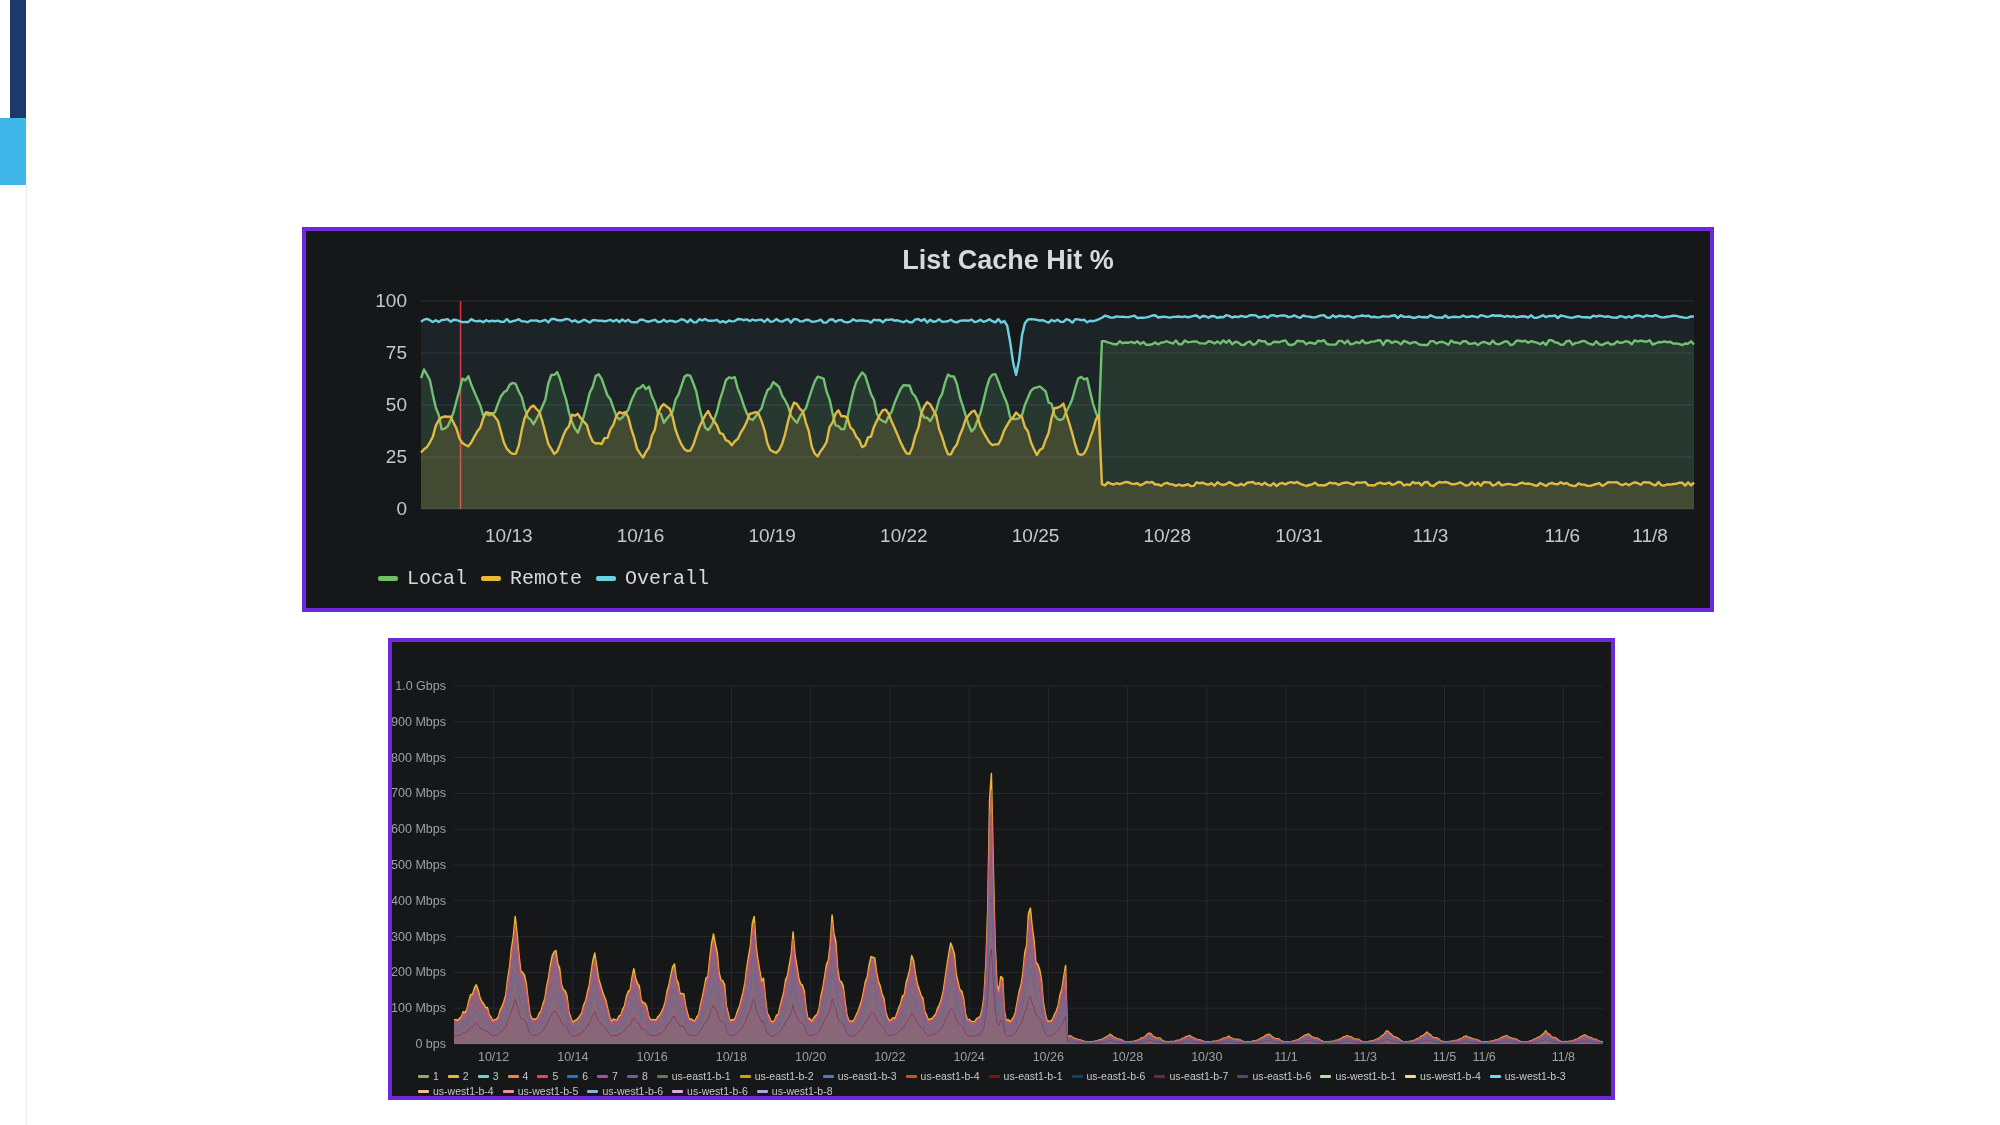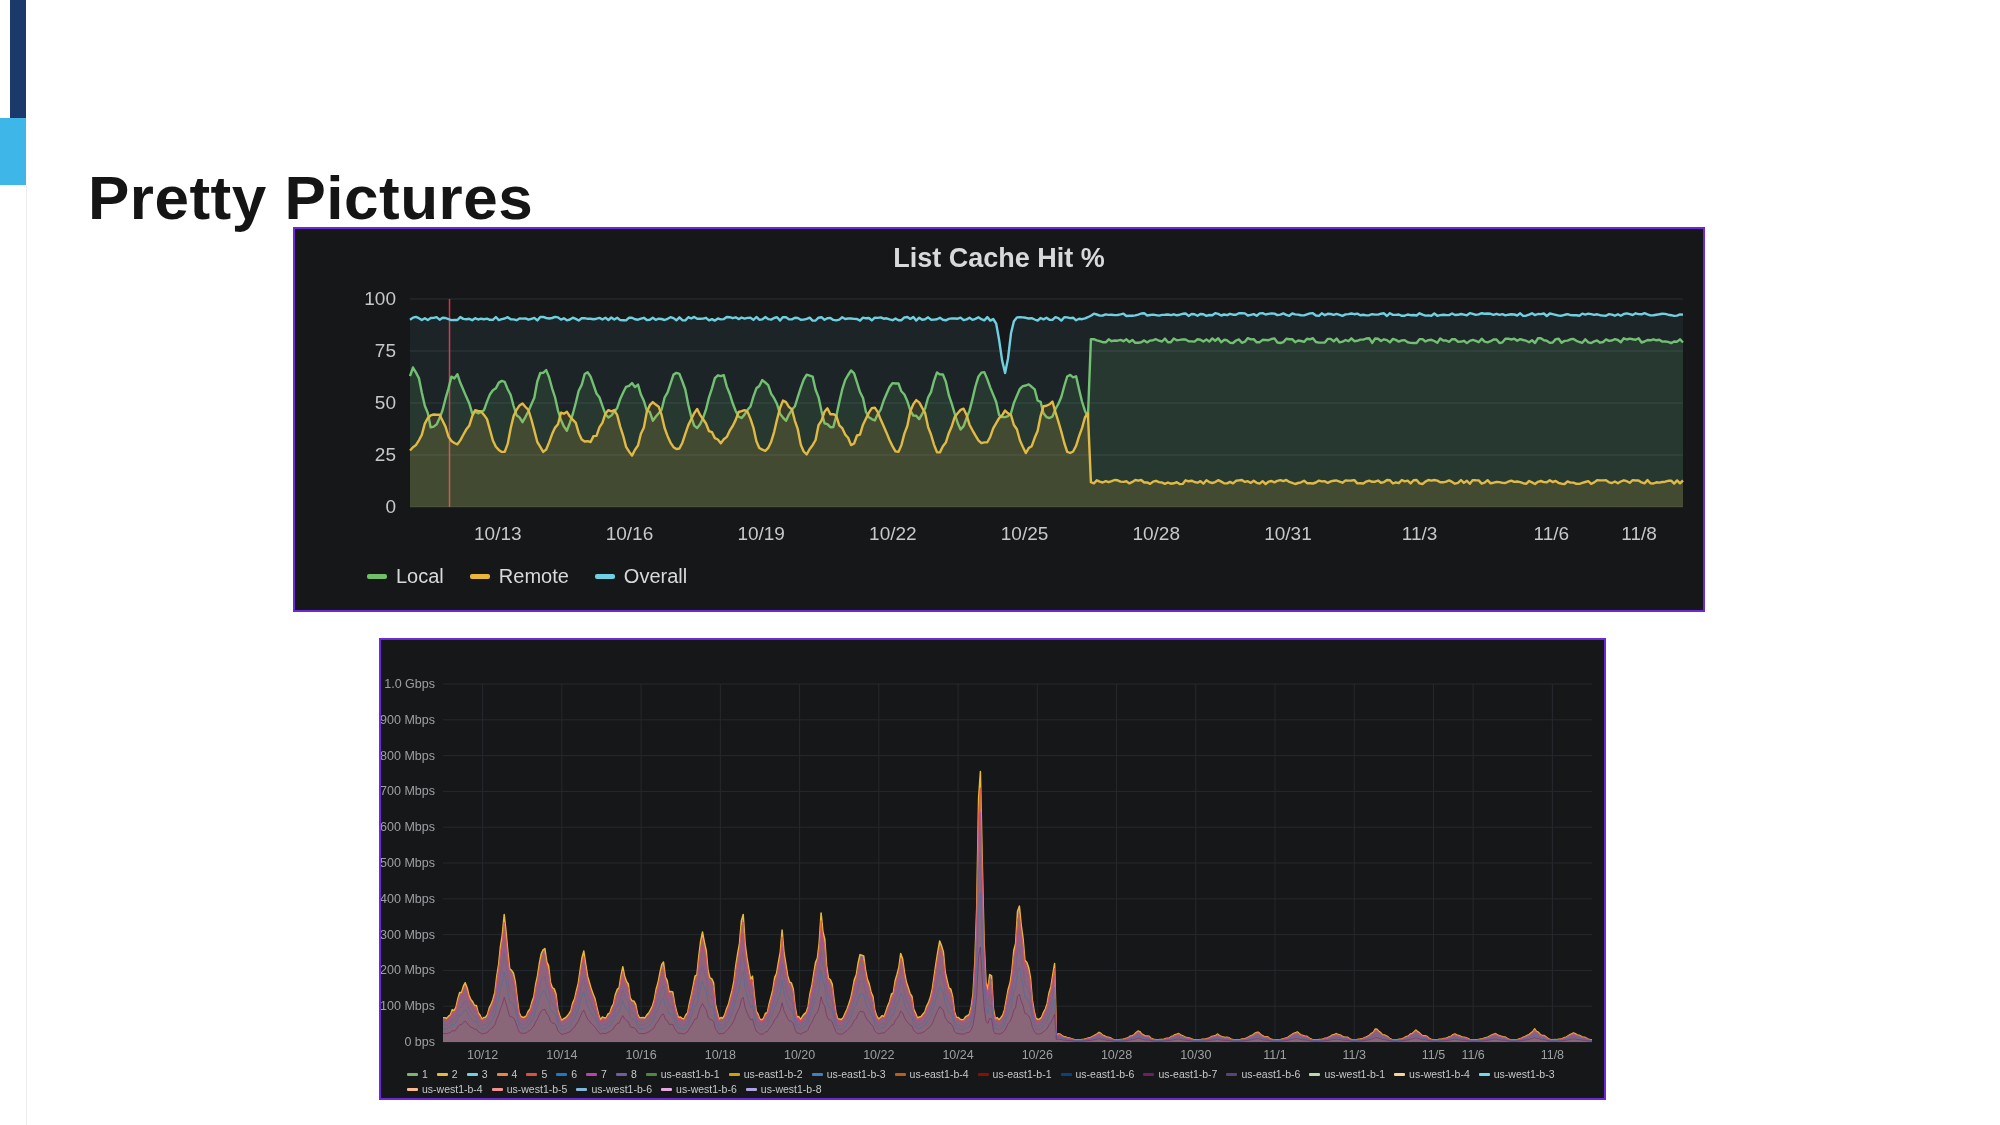--- a/index.html
+++ b/index.html
@@ -2,45 +2,44 @@
 <html><head>
 <meta charset="utf-8">
 <style>
   html,body{margin:0;padding:0;background:#ffffff;}
   .slide{position:relative;width:2000px;height:1125px;background:#ffffff;overflow:hidden;
          font-family:"Liberation Sans","DejaVu Sans",sans-serif;}
   .accent-dark{position:absolute;left:10px;top:0;width:16px;height:118px;}
   .accent-light{position:absolute;left:0;top:118px;width:26px;height:67px;}
   .left-edge{position:absolute;left:26px;top:185px;width:1px;bottom:0;background:#e9edf0;}
   .page-title{position:absolute;left:88px;top:120px;font-size:62px;font-weight:800;color:#151515;letter-spacing:0.5px;}
-  .panel{position:absolute;background:#161719;border:2px solid #6d28d9;box-sizing:border-box;}
+  .panel{position:absolute;background:#161719;border:4px solid #6d28d9;box-sizing:border-box;margin-left:9px;}
   #panel1{left:293px;top:227px;width:1412px;height:385px;}
   #panel2{left:379px;top:638px;width:1227px;height:462px;}
   .panel-title{position:absolute;left:0;width:100%;text-align:center;color:#d8d9da;font-weight:700;}
   #panel1 .panel-title{top:14px;font-size:27px;}
   #panel2 .panel-title{top:9px;font-size:14px;}
   .svg-mount{position:absolute;inset:0;}
   svg{position:absolute;left:0;top:0;}
   svg text{font-family:"Liberation Sans","DejaVu Sans",sans-serif;}
-  .legend1{position:absolute;left:72px;top:336px;display:flex;gap:26px;align-items:center;}
+  .legend1{position:absolute;left:72px;top:336px;display:flex;gap:14px;align-items:center;font-family:Liberation Mono, monospace;}
   .legend1 .item{display:flex;align-items:center;gap:9px;color:#d8d9da;font-size:20px;cursor:pointer;}
   .legend1 .dash{width:20px;height:5px;border-radius:2px;display:inline-block;}
   .legend2{position:absolute;left:26px;right:12px;top:428px;display:flex;flex-wrap:wrap;column-gap:9px;row-gap:3px;align-items:center;}
   .legend2 .item{display:flex;align-items:center;gap:4px;color:#c7c8ca;font-size:10.5px;cursor:pointer;white-space:nowrap;}
   .legend2 .dash{width:11px;height:3px;border-radius:1px;display:inline-block;}
 </style>
 </head>
 <body>
 
 <div class="slide">
   <div class="accent-dark" style="background: rgb(27, 58, 107);"></div>
   <div class="accent-light" style="background: rgb(63, 182, 232);"></div>
   <div class="left-edge"></div>
 
-  <h1 class="page-title">Pretty Pictures</h1>
 
   <div class="panel" id="panel1">
     <div class="panel-title">List Cache Hit %</div>
     <div class="svg-mount" id="chart1-mount">
         <svg width="1410" height="383" viewBox="0 0 1410 383">
           <line x1="115" x2="1388" y1="278" y2="278" stroke="#2c2f34" stroke-width="1"></line>
           <text x="101" y="284" fill="#c7c8ca" font-size="19" text-anchor="end">0</text>
           <line x1="115" x2="1388" y1="226" y2="226" stroke="#2c2f34" stroke-width="1"></line>
           <text x="101" y="232" fill="#c7c8ca" font-size="19" text-anchor="end">25</text>
           <line x1="115" x2="1388" y1="174" y2="174" stroke="#2c2f34" stroke-width="1"></line>

